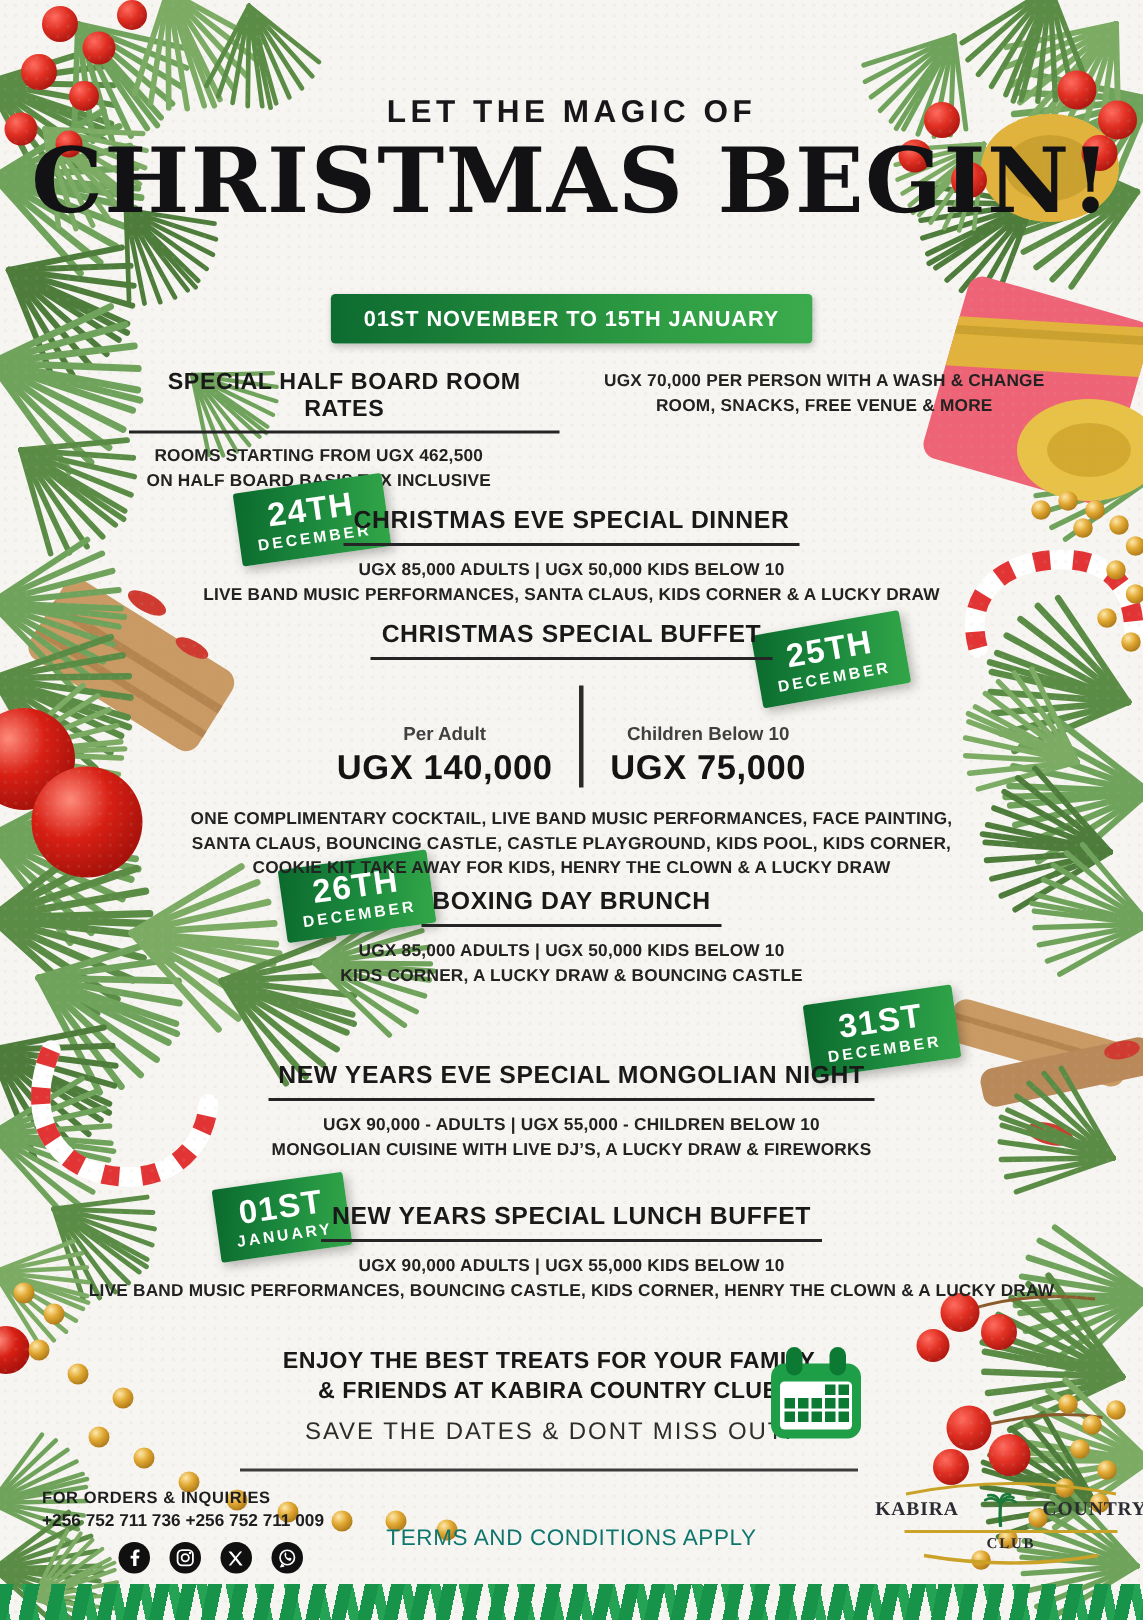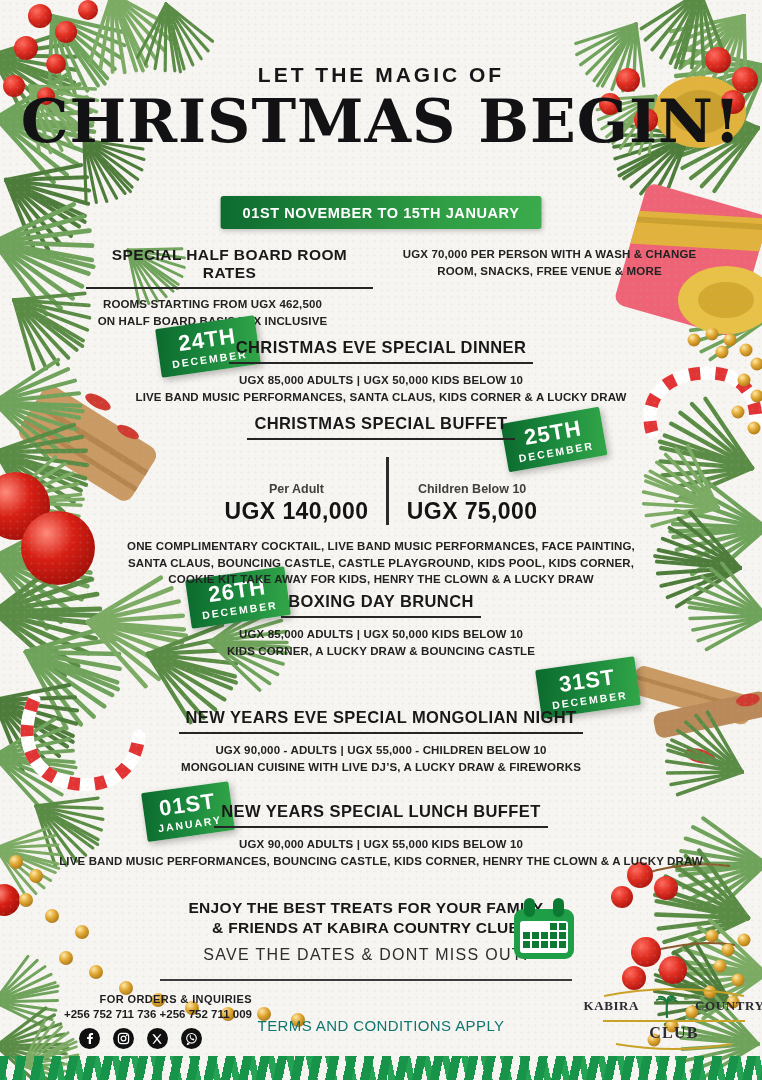--- a/index.html
+++ b/index.html
@@ -46,33 +46,33 @@
   .price{text-align:center;}
   .plabel{font-size:12.5px;font-weight:600;color:#404040;margin-top:25px;}
   .pvalue{font-size:23px;font-weight:800;letter-spacing:.4px;margin-top:2px;color:#141414;}
   .pdiv{width:2.5px;background:#2b2b2b;}
 
   .cta{top:898px;left:160px;width:412px;text-align:center;border-bottom:2.5px solid #3c3c3c;padding-bottom:15px;}
   .cta1{font-size:15.5px;font-weight:800;letter-spacing:.3px;line-height:1.32;color:#181818;}
   .cta2{font-size:16px;font-weight:500;letter-spacing:1.3px;margin-top:7px;color:#2d2d2d;}
   .cal{top:896px;left:512px;}
 
-  .orders{top:993px;left:28px;width:224px;text-align:right;}
+  .orders{top:993px;left:28px;width:224px;text-align:left;}
   .ohead{font-size:11px;font-weight:700;letter-spacing:.4px;}
   .phones{font-size:11.5px;font-weight:700;margin-top:3px;white-space:nowrap;}
   .socials{display:flex;justify-content:center;gap:13px;margin-top:8px;}
   .sicon{width:21px;height:21px;border-radius:50%;background:#101010;display:flex;align-items:center;justify-content:center;cursor:pointer;}
 
   .terms{top:1017px;left:0;width:762px;text-align:center;font-size:15px;font-weight:500;letter-spacing:.4px;color:#0f766e;}
 
   .logo{top:986px;left:598px;width:152px;display:flex;flex-direction:column;align-items:center;
         font-family:"Liberation Serif",serif;color:#2b2b33;}
   .lrow{display:flex;align-items:center;gap:16px;font-size:13px;font-weight:600;letter-spacing:.6px;margin-top:-4px;}
   .lhr{width:142px;height:1.5px;background:#c9a227;margin-top:2px;}
-  .lclub{font-size:16px;font-weight:600;letter-spacing:1.2px;margin-top:2px;}
+  .lclub{font-size:10px;font-weight:600;letter-spacing:1.2px;margin-top:2px;}
 
   .stripe{position:absolute;left:0;right:0;bottom:0;height:24px;z-index:2;
         background:repeating-linear-gradient(102deg,#17934a 0 9px,transparent 9px 17px),
                    repeating-linear-gradient(78deg,#24a355 0 7px,transparent 7px 19px);}
 </style>
 </head>
 <body>
 
 <div class="poster">
 

